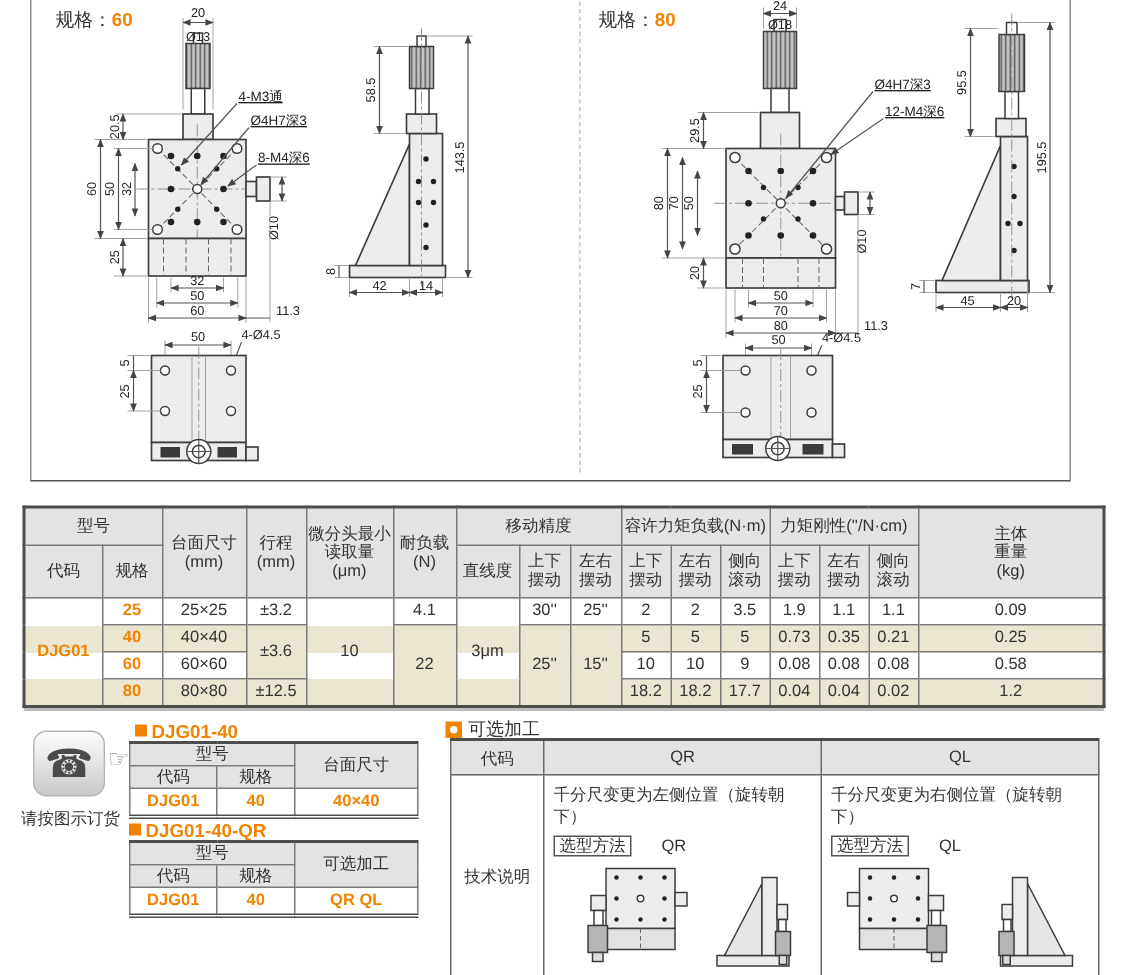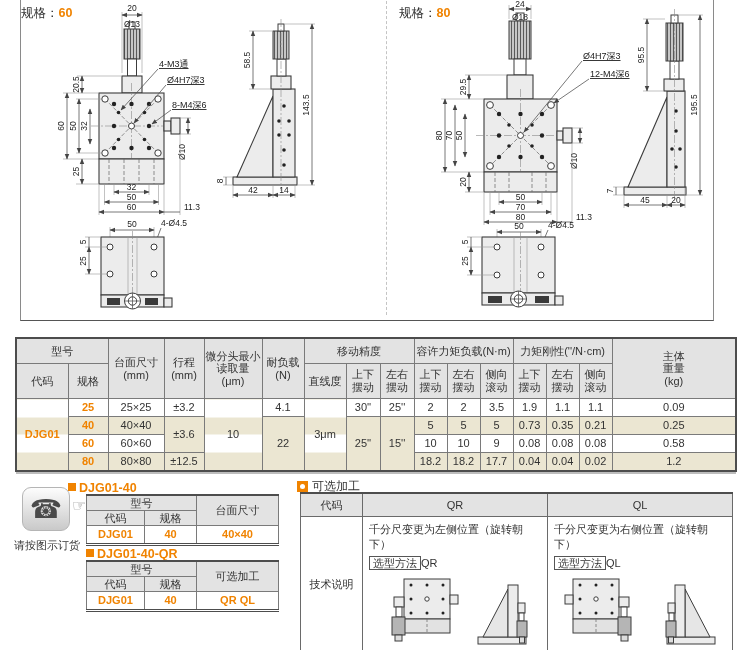--- a/index.html
+++ b/index.html
@@ -80,31 +80,31 @@
                border-collapse:collapse; table-layout:fixed; font-size:11px;
                border:1px solid #4d4d4d; border-top:2px solid #4d4d4d;
                border-bottom:2px solid #4d4d4d; }
   .opt-table th { border:1px solid #6a6a6a; background:#e3e3e3; font-weight:normal;
                   height:20px; }
   .opt-table td { border:1px solid #6a6a6a; vertical-align:top; }
   .opt-table td.lab { vertical-align:middle; text-align:center; }
   .opt-cell { padding:5px 6px 2px 6px; height:118px; }
   .opt-desc { font-weight:normal; font-size:11px; }
   .opt-method { margin-top:4px; font-size:11px; }
-  .mbox { border:1px solid #555; padding:0 3px; margin-right:0; }
+  .mbox { border:1px solid #555; padding:0 3px; margin-right:20px; }
   .minis { display:flex; gap:16px; justify-content:center; margin-top:6px; }
   .mirror svg { transform:scaleX(-1); }
 </style>
 </head>
 <body>
 
 <div class="frame">
   <div class="divider"></div>
 
-  <div class="spec-label" style="left:0"><span>规格：</span><b>60</b></div>
+  <div class="spec-label" style="left:16px"><span>规格：</span><b>60</b></div>
   <div class="spec-label" style="left:378px"><span>规格：</span><b>80</b></div>
 
   <svg class="dwg" style="left:0" width="365" height="318" viewBox="0 0 365 318">
     <defs>
       <marker id="a0" viewBox="0 0 10 10" refX="9" refY="5" markerWidth="7" markerHeight="7" orient="auto-start-reverse">
         <path d="M0,1L10,5L0,9z" fill="#444"></path>
         </marker>
       <pattern id="k0" width="3" height="3" patternUnits="userSpaceOnUse">
         <rect width="3" height="3" fill="#c6c6c6"></rect>
           <line x1="1.5" y1="0" x2="1.5" y2="3" stroke="#5a5a5a" stroke-width="1"></line>
@@ -551,21 +551,21 @@
     </tr>
   </tbody>
 </table>
 
 <div class="phone-btn">
   <span class="phone-glyph">☎</span>
 </div>
 <span class="hand">☞</span>
 <div class="phone-cap">请按图示订货</div>
 
-<div class="ot-title" style="left:68px; top:481px">
+<div class="ot-title" style="left:90px; top:481px">
   <span class="sq"></span><span>DJG01-40</span>
 </div>
 <table class="order-table" style="left:86px; top:494px">
   <colgroup>
       <col style="width:58px">
       <col style="width:52px">
       <col style="width:82px">
     </colgroup>
   <tbody>
       <tr>

